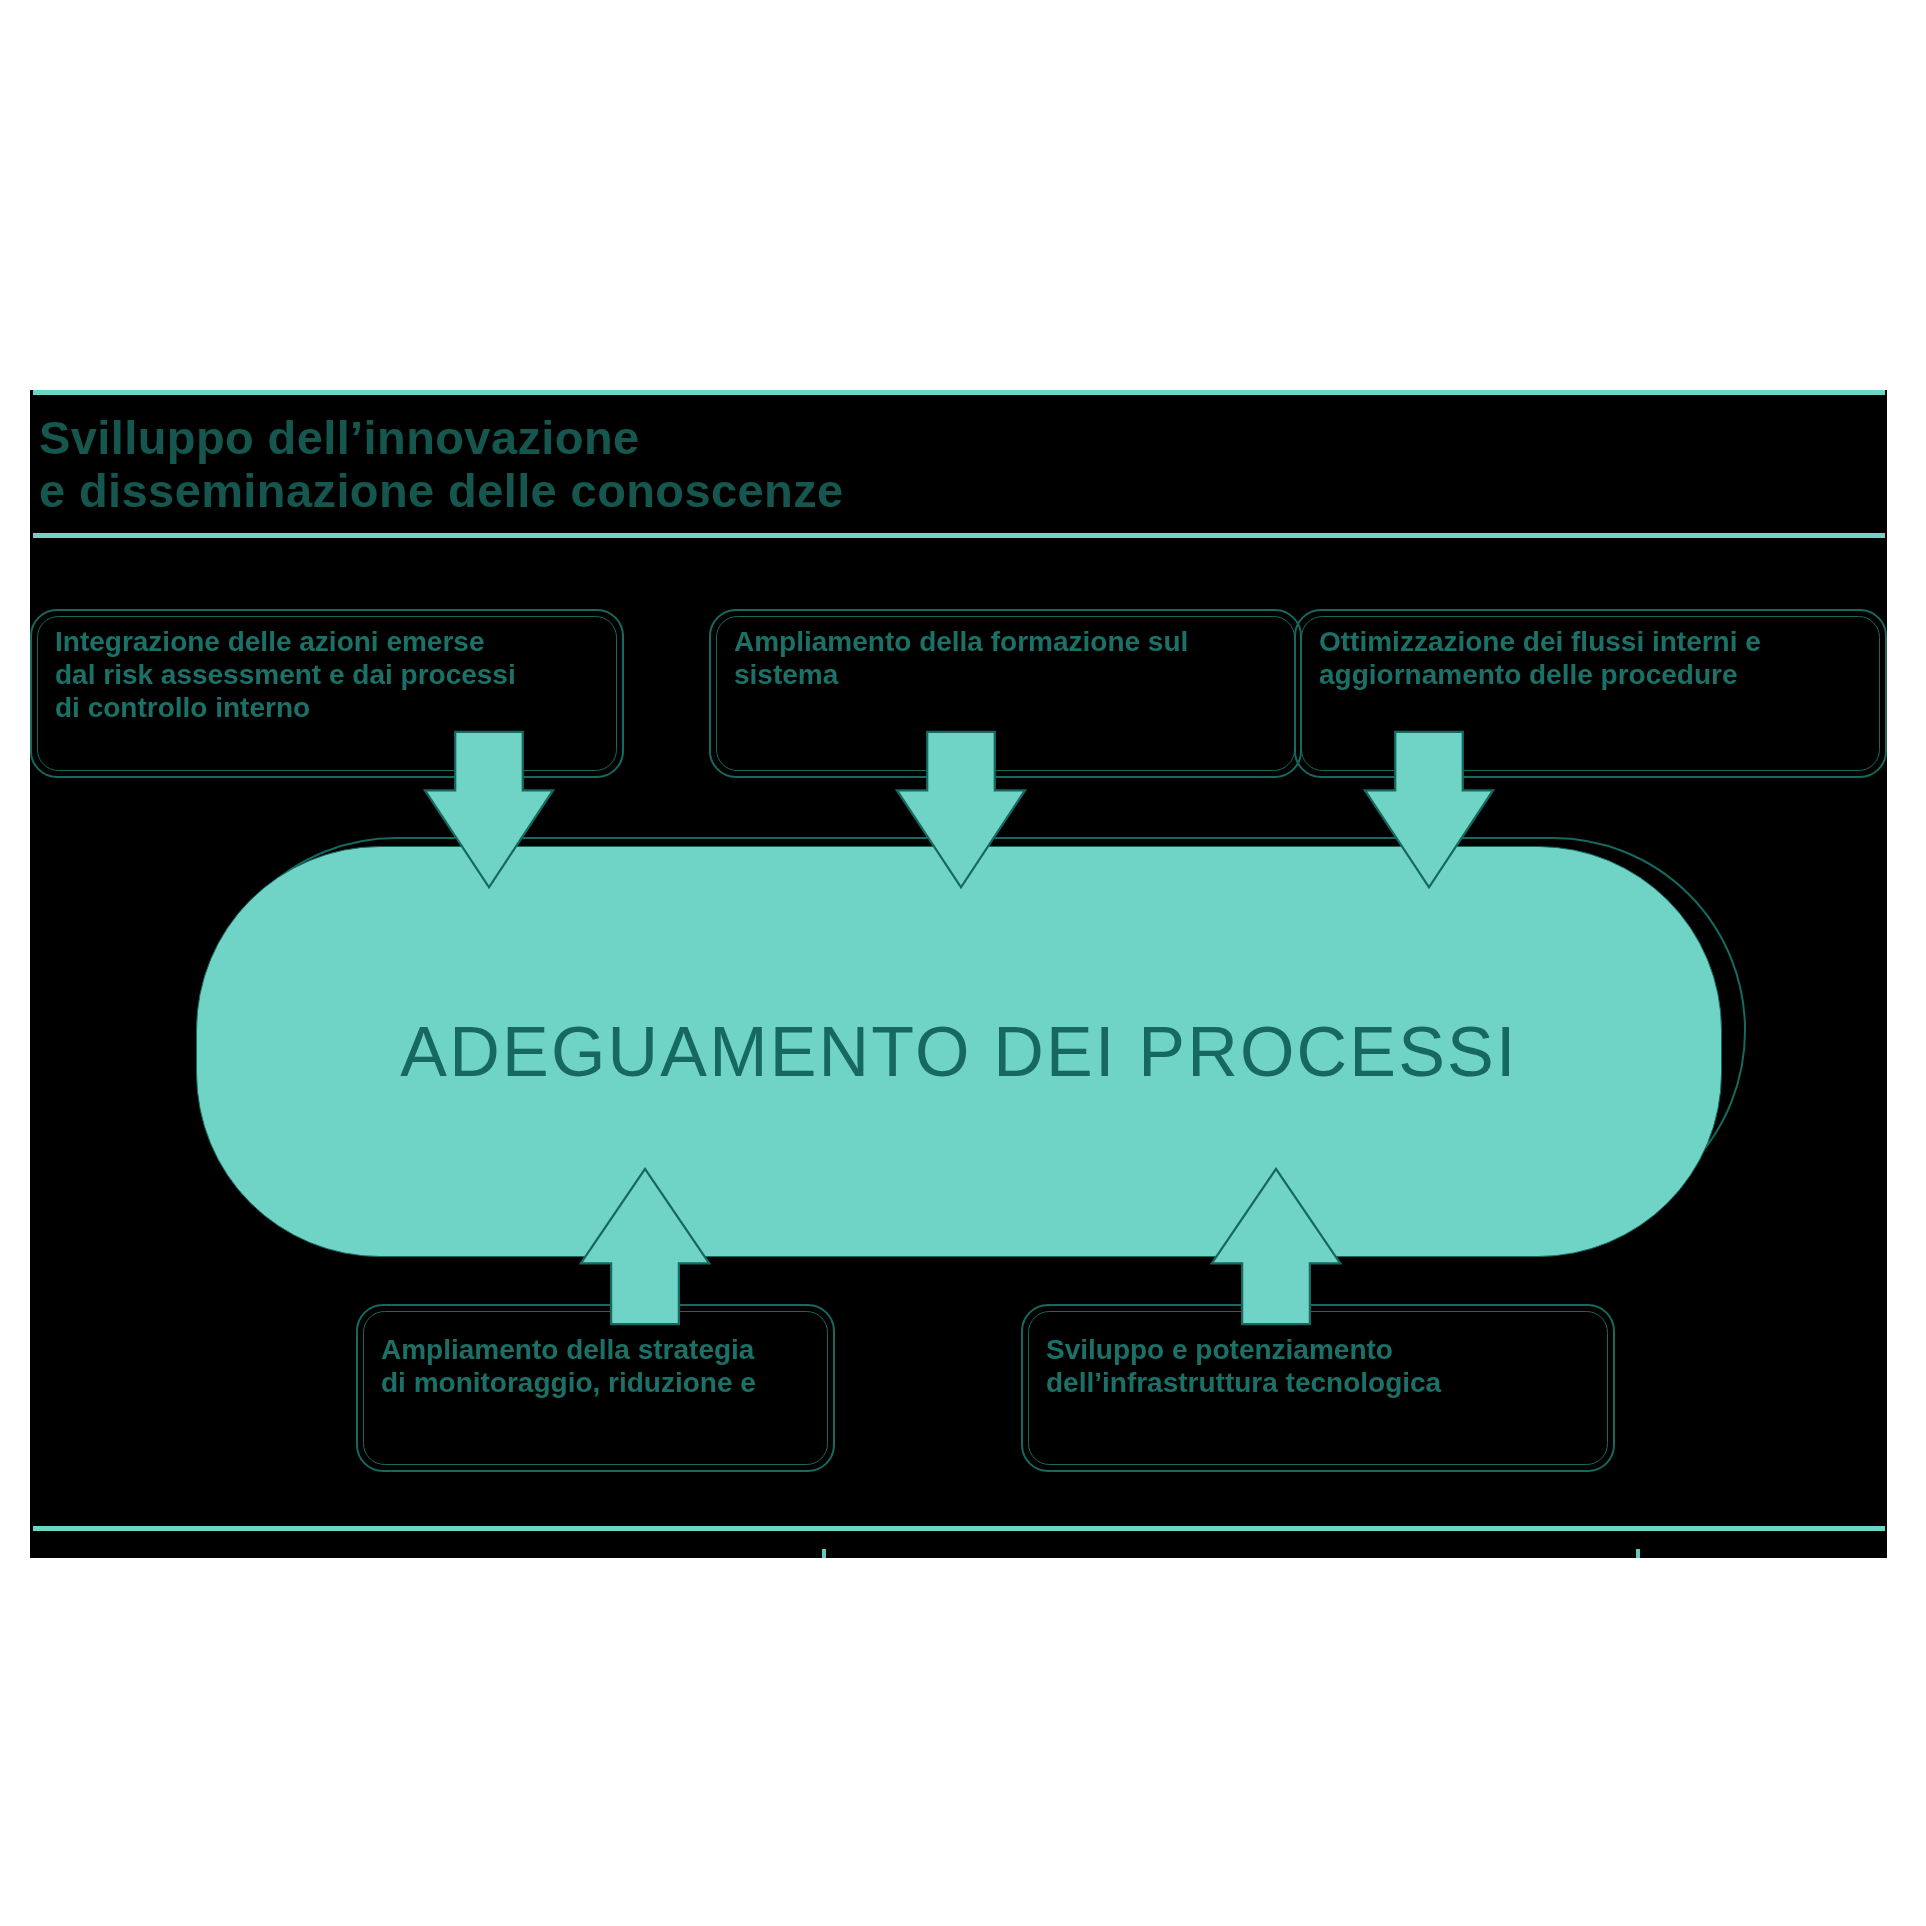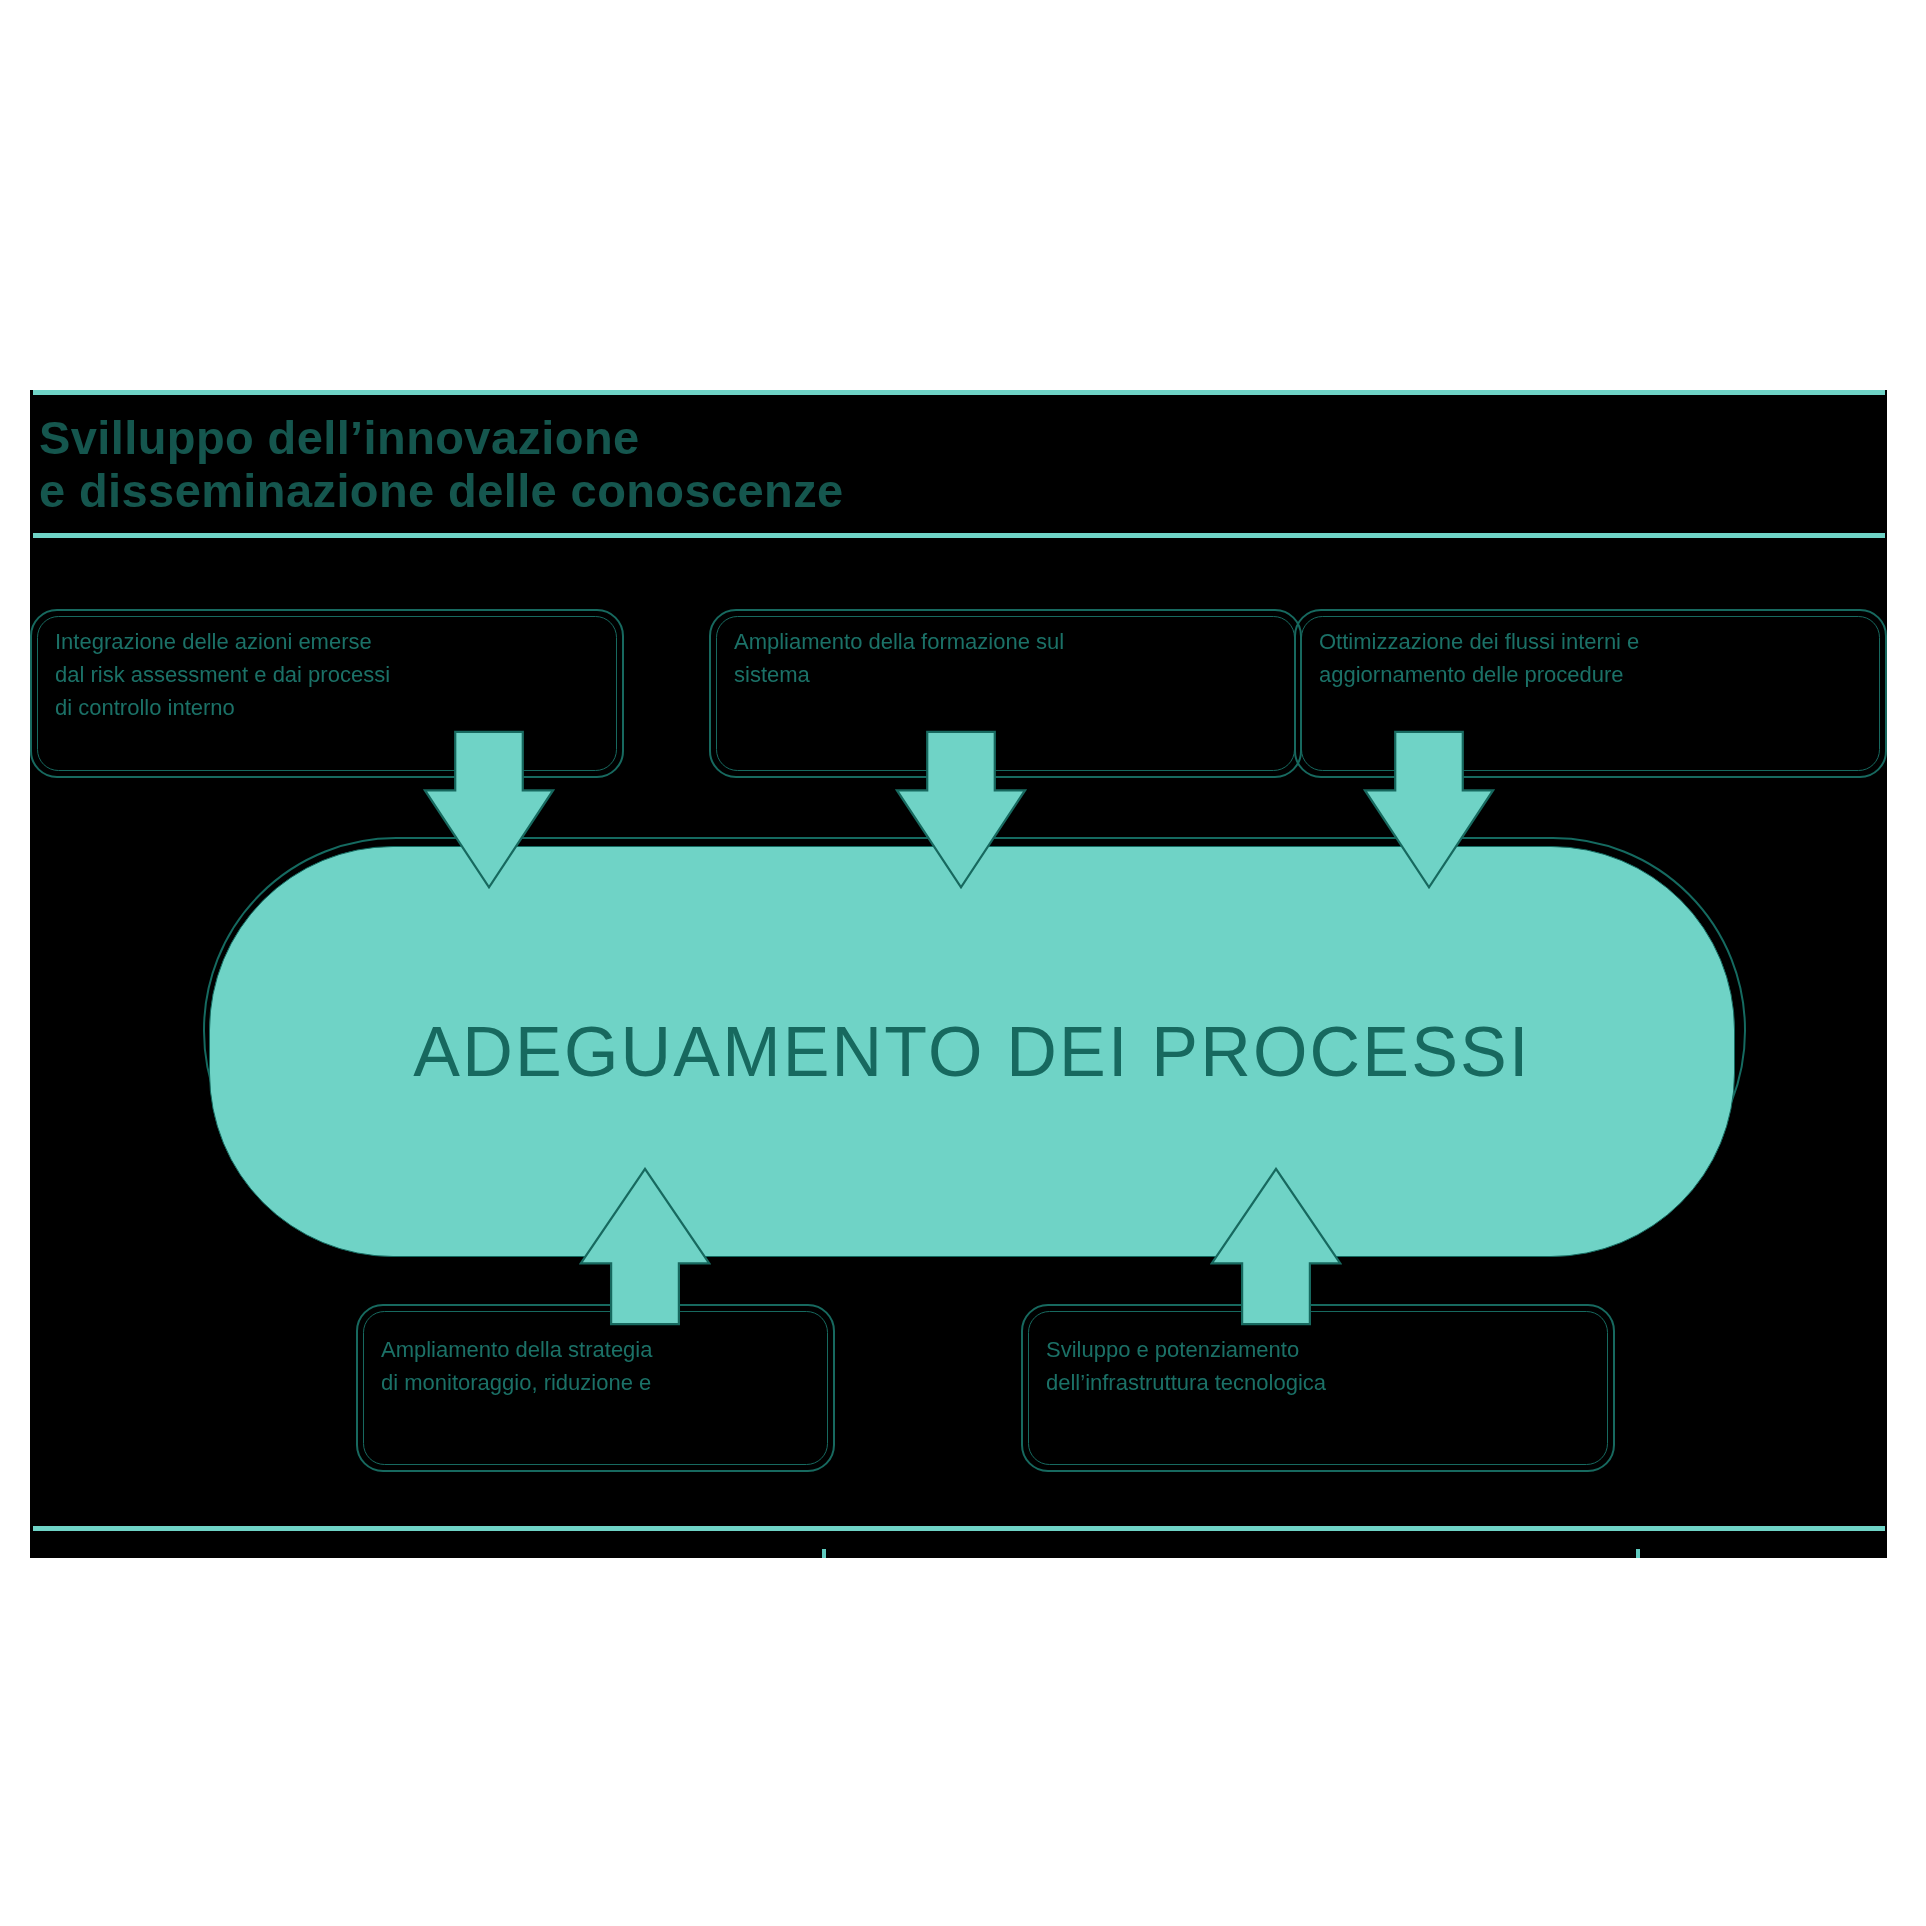--- a/index.html
+++ b/index.html
@@ -48,37 +48,37 @@
   .dbox .inner{
     position:absolute;
     left:5.3px;top:5.3px;right:5.3px;bottom:5.3px;
     border:1.8px solid #17695F;
     border-radius:21.4px;
   }
   .dbox .txt{
     position:absolute;
     left:23px;top:14.3px;right:4px;
     color:#1B7167;
-    font-size:22px;
+    font-size:28px;
     line-height:33px;
-    font-weight:400;
+    font-weight:700;
   }
   .box-top{top:219px;height:169px;}
   .box-bottom{top:914px;height:168px;}
   .pill-ring{
     position:absolute;
     left:173px;top:447px;
     width:1543px;height:387px;
     border:2.7px solid #156A60;
     border-radius:193px;
     box-sizing:border-box;
   }
   .pill{
     position:absolute;
-    left:179px;top:456px;
+    left:166px;top:456px;
     width:1526px;height:411px;
     background:#6FD3C6;
     border:1.8px solid #156A60;
     border-radius:184px;
     box-sizing:border-box;
     display:flex;align-items:center;justify-content:center;
   }
   .pill-label{
     color:#17695F;
     font-size:70px;

